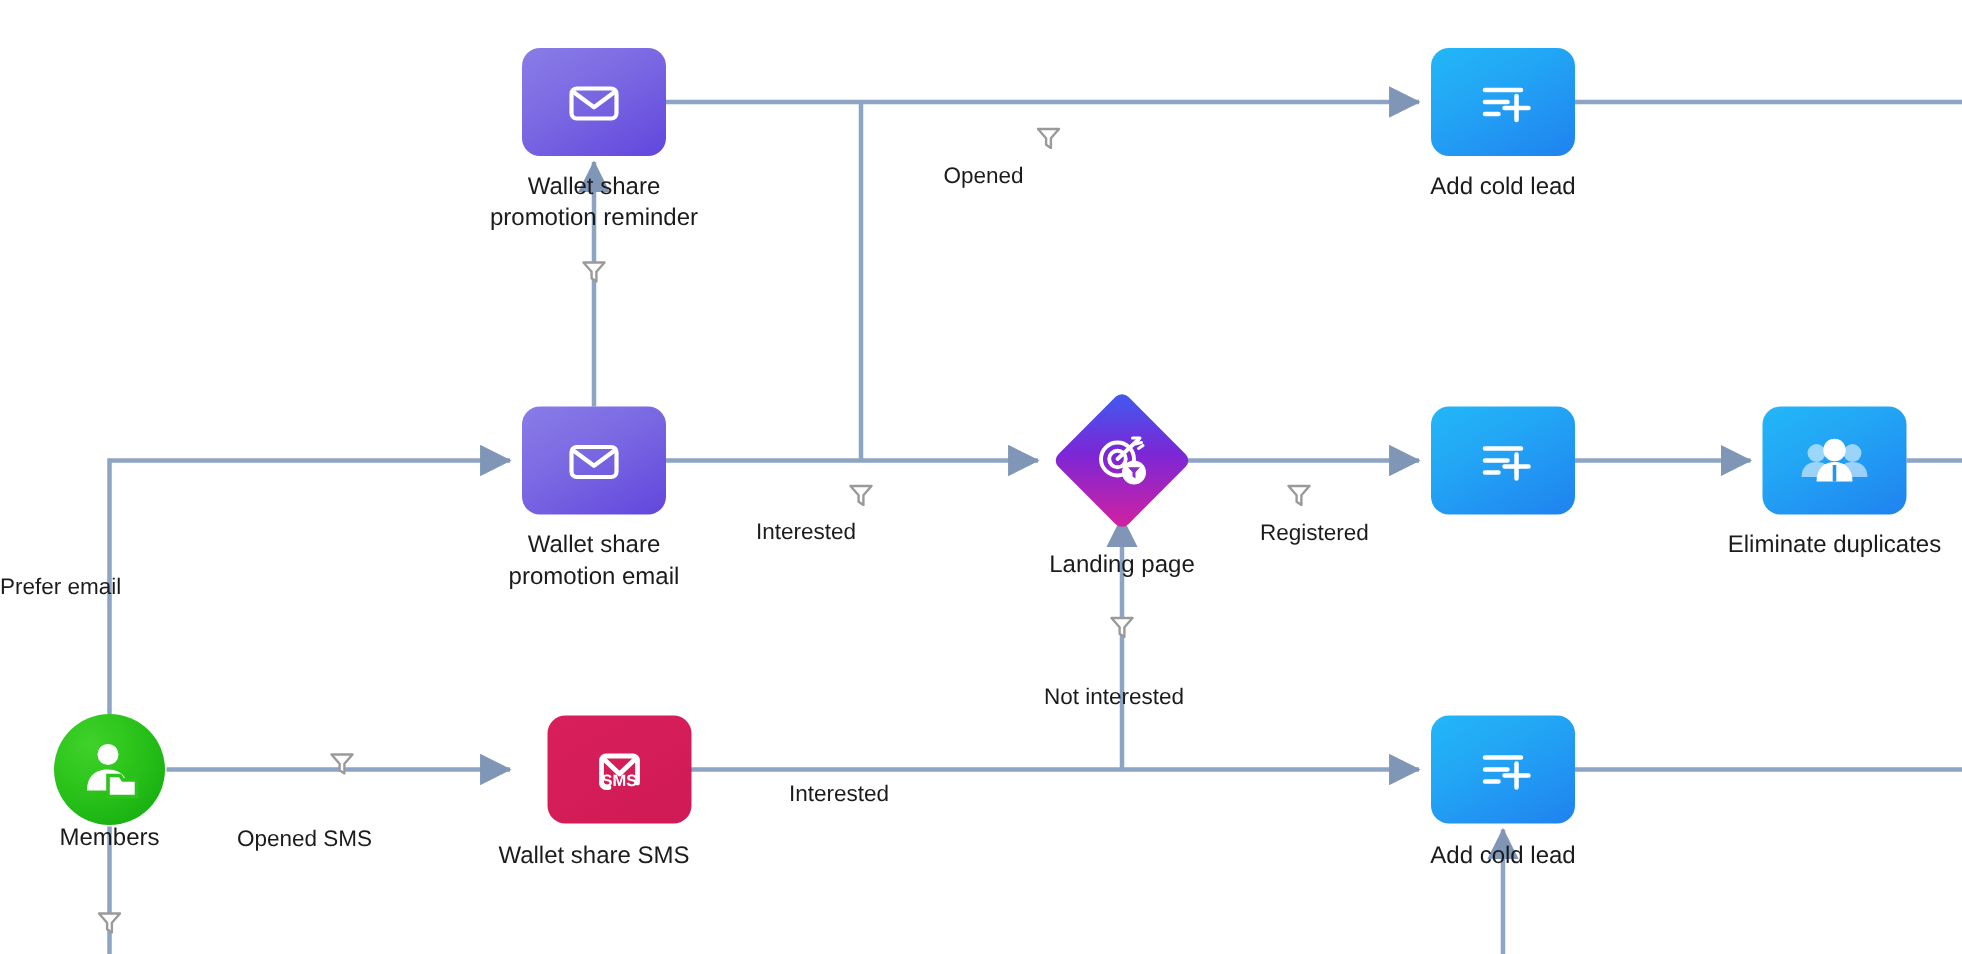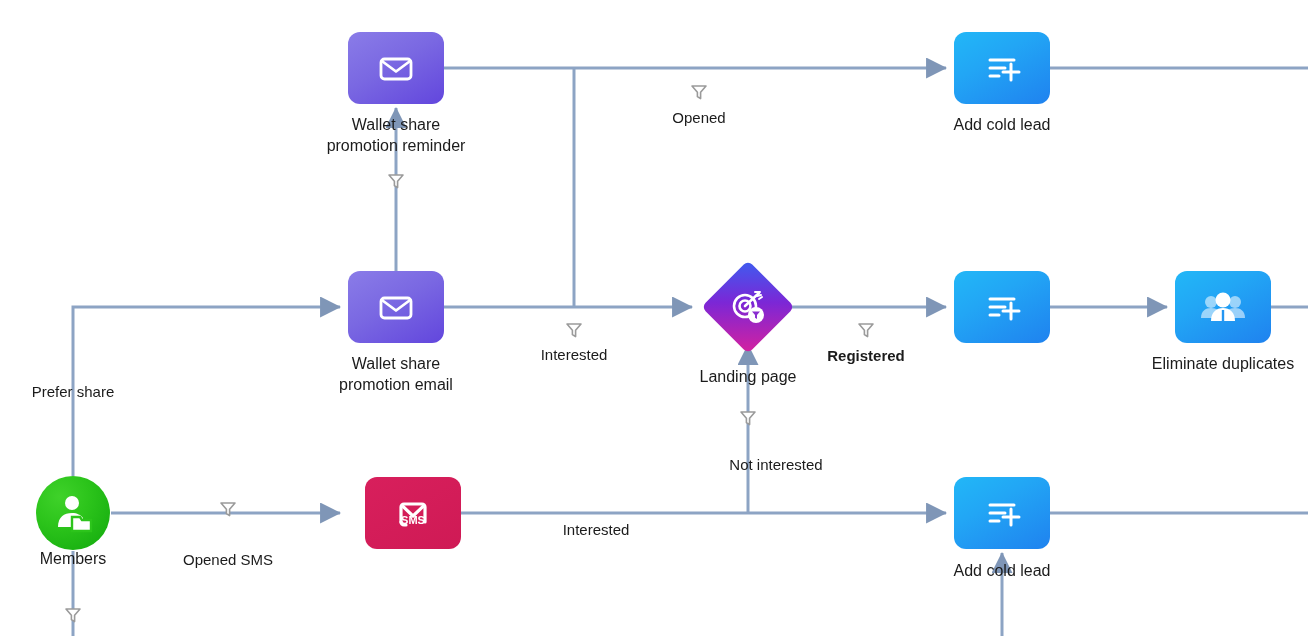--- a/index.html
+++ b/index.html
@@ -85,21 +85,20 @@
     font-size: 16px;
     line-height: 21px;
     color: #1b1b1b;
     white-space: pre;
     pointer-events: none;
   }
 
   
   .edge-label {
     position: absolute;
-    text-align: center;
     font-size: 15px;
     line-height: 20px;
     color: #1b1b1b;
     white-space: nowrap;
   }
   .funnel {
     position: absolute;
     width: 20px;
     height: 20px;
   }
@@ -185,20 +184,21 @@
   <div class="node" style="left:348px; top:477px; width:96px; height:72px;padding-left:17px;">
     <div class="node-box crimson">
       <svg width="44" height="44" viewBox="0 0 44 44">
         <path d="M10 31 L10 16 a3 3 0 0 1 3 -3 h18 a3 3 0 0 1 3 3 L34 31" fill="none" stroke="#ffffff" stroke-width="3.2" stroke-linecap="round"></path>
         <path d="M11.5 15 L22 25 L32.5 15" fill="none" stroke="#ffffff" stroke-width="3.2" stroke-linecap="round" stroke-linejoin="round"></path>
         <path d="M10 31 a3 3 0 0 0 3 3 h2" fill="none" stroke="#ffffff" stroke-width="3.2" stroke-linecap="round"></path>
         <text x="22" y="33" font-family="'Liberation Sans', sans-serif" font-size="11" font-weight="bold" fill="#ffffff" text-anchor="middle">SMS</text>
       </svg>
     </div>
   </div>
+  <div class="caption" style="left:306px; top:560px; width:180px;">Wallet share SMS</div>
 
   <div class="node" style="left:701px; top:260px; width:94px; height:94px;">
     <div class="node-diamond">
       <div class="diamond-inner">
         <svg width="40" height="40" viewBox="0 0 40 40">
           <circle cx="17" cy="19" r="11" fill="none" stroke="#ffffff" stroke-width="2.6"></circle>
           <circle cx="17" cy="19" r="5.5" fill="none" stroke="#ffffff" stroke-width="2.6"></circle>
           <path d="M17 19 L31 6" stroke="#ffffff" stroke-width="2.6" stroke-linecap="round"></path>
           <path d="M27 5 l5 0 M29 9 l4 -1 M31 12 l3 -2" stroke="#ffffff" stroke-width="2" stroke-linecap="round"></path>
           <circle cx="28" cy="28" r="8" fill="#ffffff"></circle>
@@ -246,41 +246,41 @@
   <div class="node" style="left:954px; top:477px; width:96px; height:72px;">
     <div class="node-box blue">
       <svg width="44" height="44" viewBox="0 0 44 44">
         <path d="M10 14 h24 M10 22 h15 M10 30 h9" stroke="#ffffff" stroke-width="3" stroke-linecap="round"></path>
         <path d="M31 18 v16 M23 26 h16" stroke="#ffffff" stroke-width="3" stroke-linecap="round"></path>
       </svg>
     </div>
   </div>
   <div class="caption" style="left:912px; top:560px; width:180px;">Add cold lead</div>
 
-  <div class="edge-label" style="left:0px; top:382px; width:146px;">Prefer share</div>
+  <div class="edge-label" style="left:0px; top:382px; width:146px;">Prefer email</div>
 
   <svg class="funnel" style="left:218px; top:499px;" viewBox="0 0 20 20">
     <path d="M3 4 h14 l-5.4 6.2 v6.4 l-3.2 -2.1 v-4.3 z" fill="#ffffff" stroke="#9a9a9a" stroke-width="1.6" stroke-linejoin="round"></path>
   </svg>
   <div class="edge-label" style="left:158px; top:550px; width:140px;">Opened SMS</div>
 
   <svg class="funnel" style="left:689px; top:82px;" viewBox="0 0 20 20">
     <path d="M3 4 h14 l-5.4 6.2 v6.4 l-3.2 -2.1 v-4.3 z" fill="#ffffff" stroke="#9a9a9a" stroke-width="1.6" stroke-linejoin="round"></path>
   </svg>
   <div class="edge-label" style="left:629px; top:108px; width:140px;">Opened</div>
 
   <svg class="funnel" style="left:564px; top:320px;" viewBox="0 0 20 20">
     <path d="M3 4 h14 l-5.4 6.2 v6.4 l-3.2 -2.1 v-4.3 z" fill="#ffffff" stroke="#9a9a9a" stroke-width="1.6" stroke-linejoin="round"></path>
   </svg>
   <div class="edge-label" style="left:504px; top:345px; width:140px;">Interested</div>
 
   <svg class="funnel" style="left:856px; top:320px;" viewBox="0 0 20 20">
     <path d="M3 4 h14 l-5.4 6.2 v6.4 l-3.2 -2.1 v-4.3 z" fill="#ffffff" stroke="#9a9a9a" stroke-width="1.6" stroke-linejoin="round"></path>
   </svg>
-  <div class="edge-label" style="left:796px; top:346px; width:140px;font-weight:bold;">Registered</div>
+  <div class="edge-label" style="left:840px; top:346px; width:140px;">Registered</div>
 
   <svg class="funnel" style="left:738px; top:408px;" viewBox="0 0 20 20">
     <path d="M3 4 h14 l-5.4 6.2 v6.4 l-3.2 -2.1 v-4.3 z" fill="#ffffff" stroke="#9a9a9a" stroke-width="1.6" stroke-linejoin="round"></path>
   </svg>
   <div class="edge-label" style="left:696px; top:435px; width:160px;margin-top:20px;">Not interested</div>
 
   <div class="edge-label" style="left:526px; top:520px; width:140px;">Interested</div>
 
   <svg class="funnel" style="left:386px; top:171px;" viewBox="0 0 20 20">
     <path d="M3 4 h14 l-5.4 6.2 v6.4 l-3.2 -2.1 v-4.3 z" fill="#ffffff" stroke="#9a9a9a" stroke-width="1.6" stroke-linejoin="round"></path>

